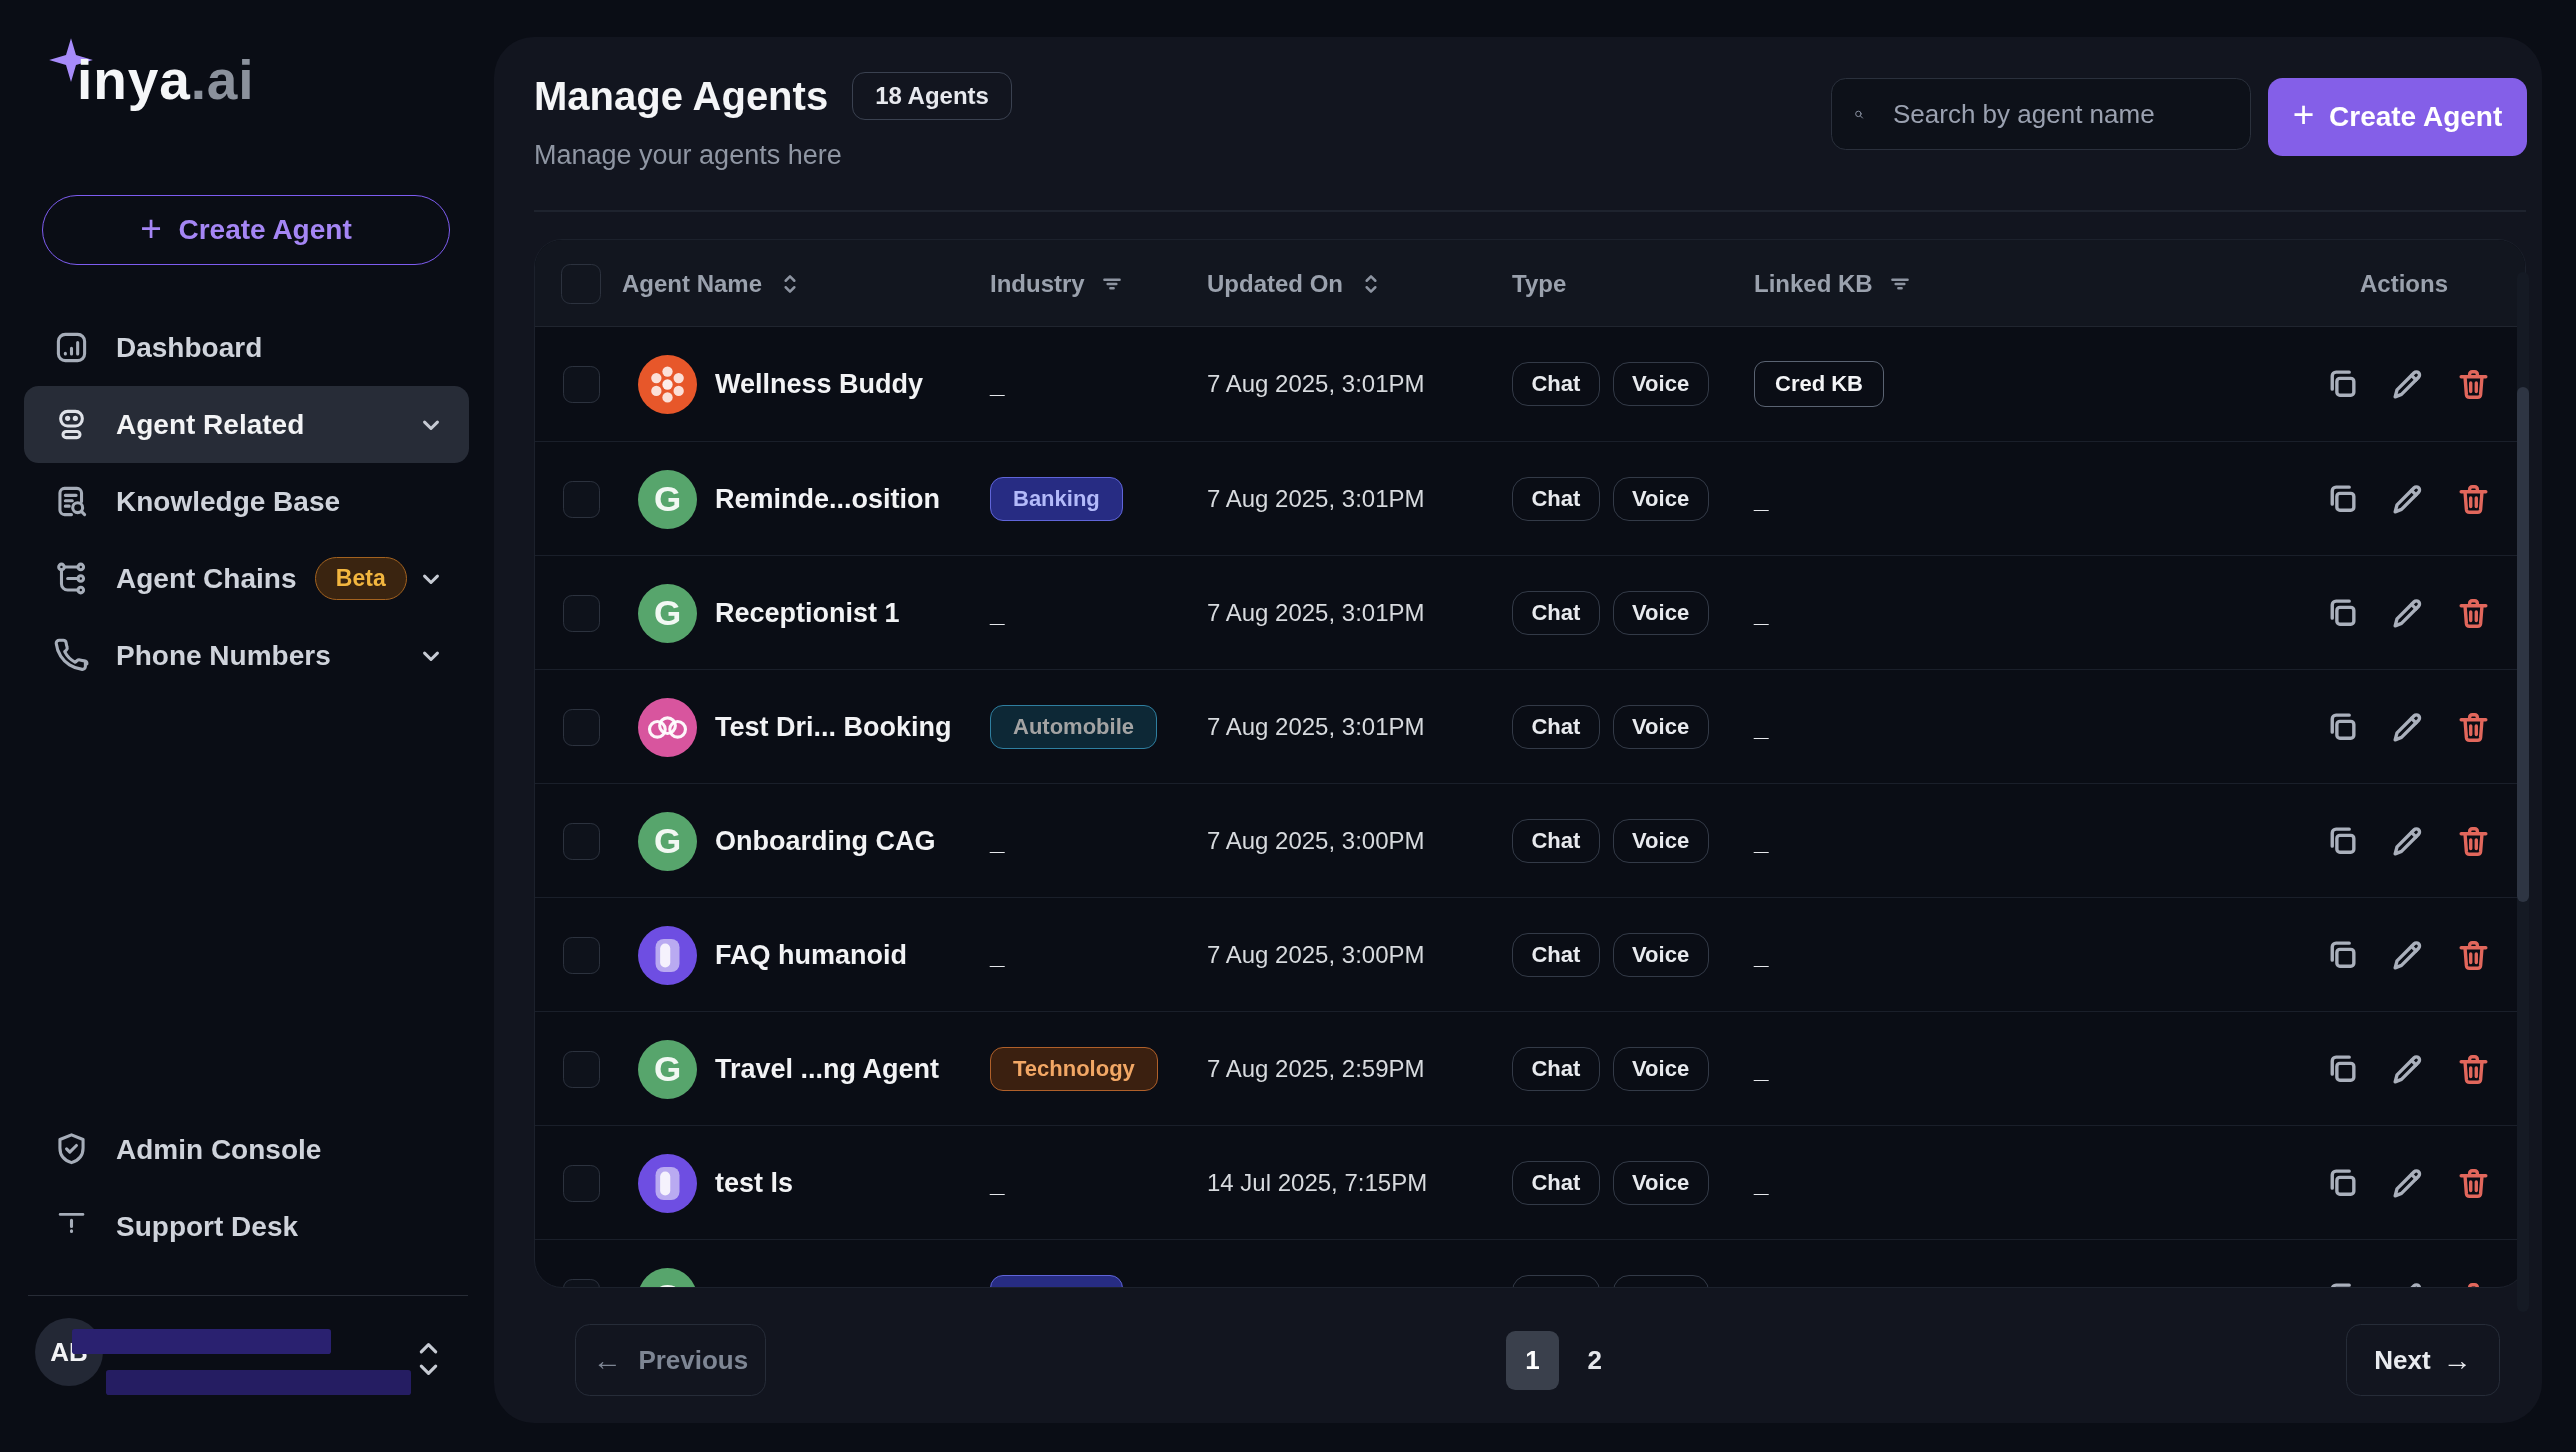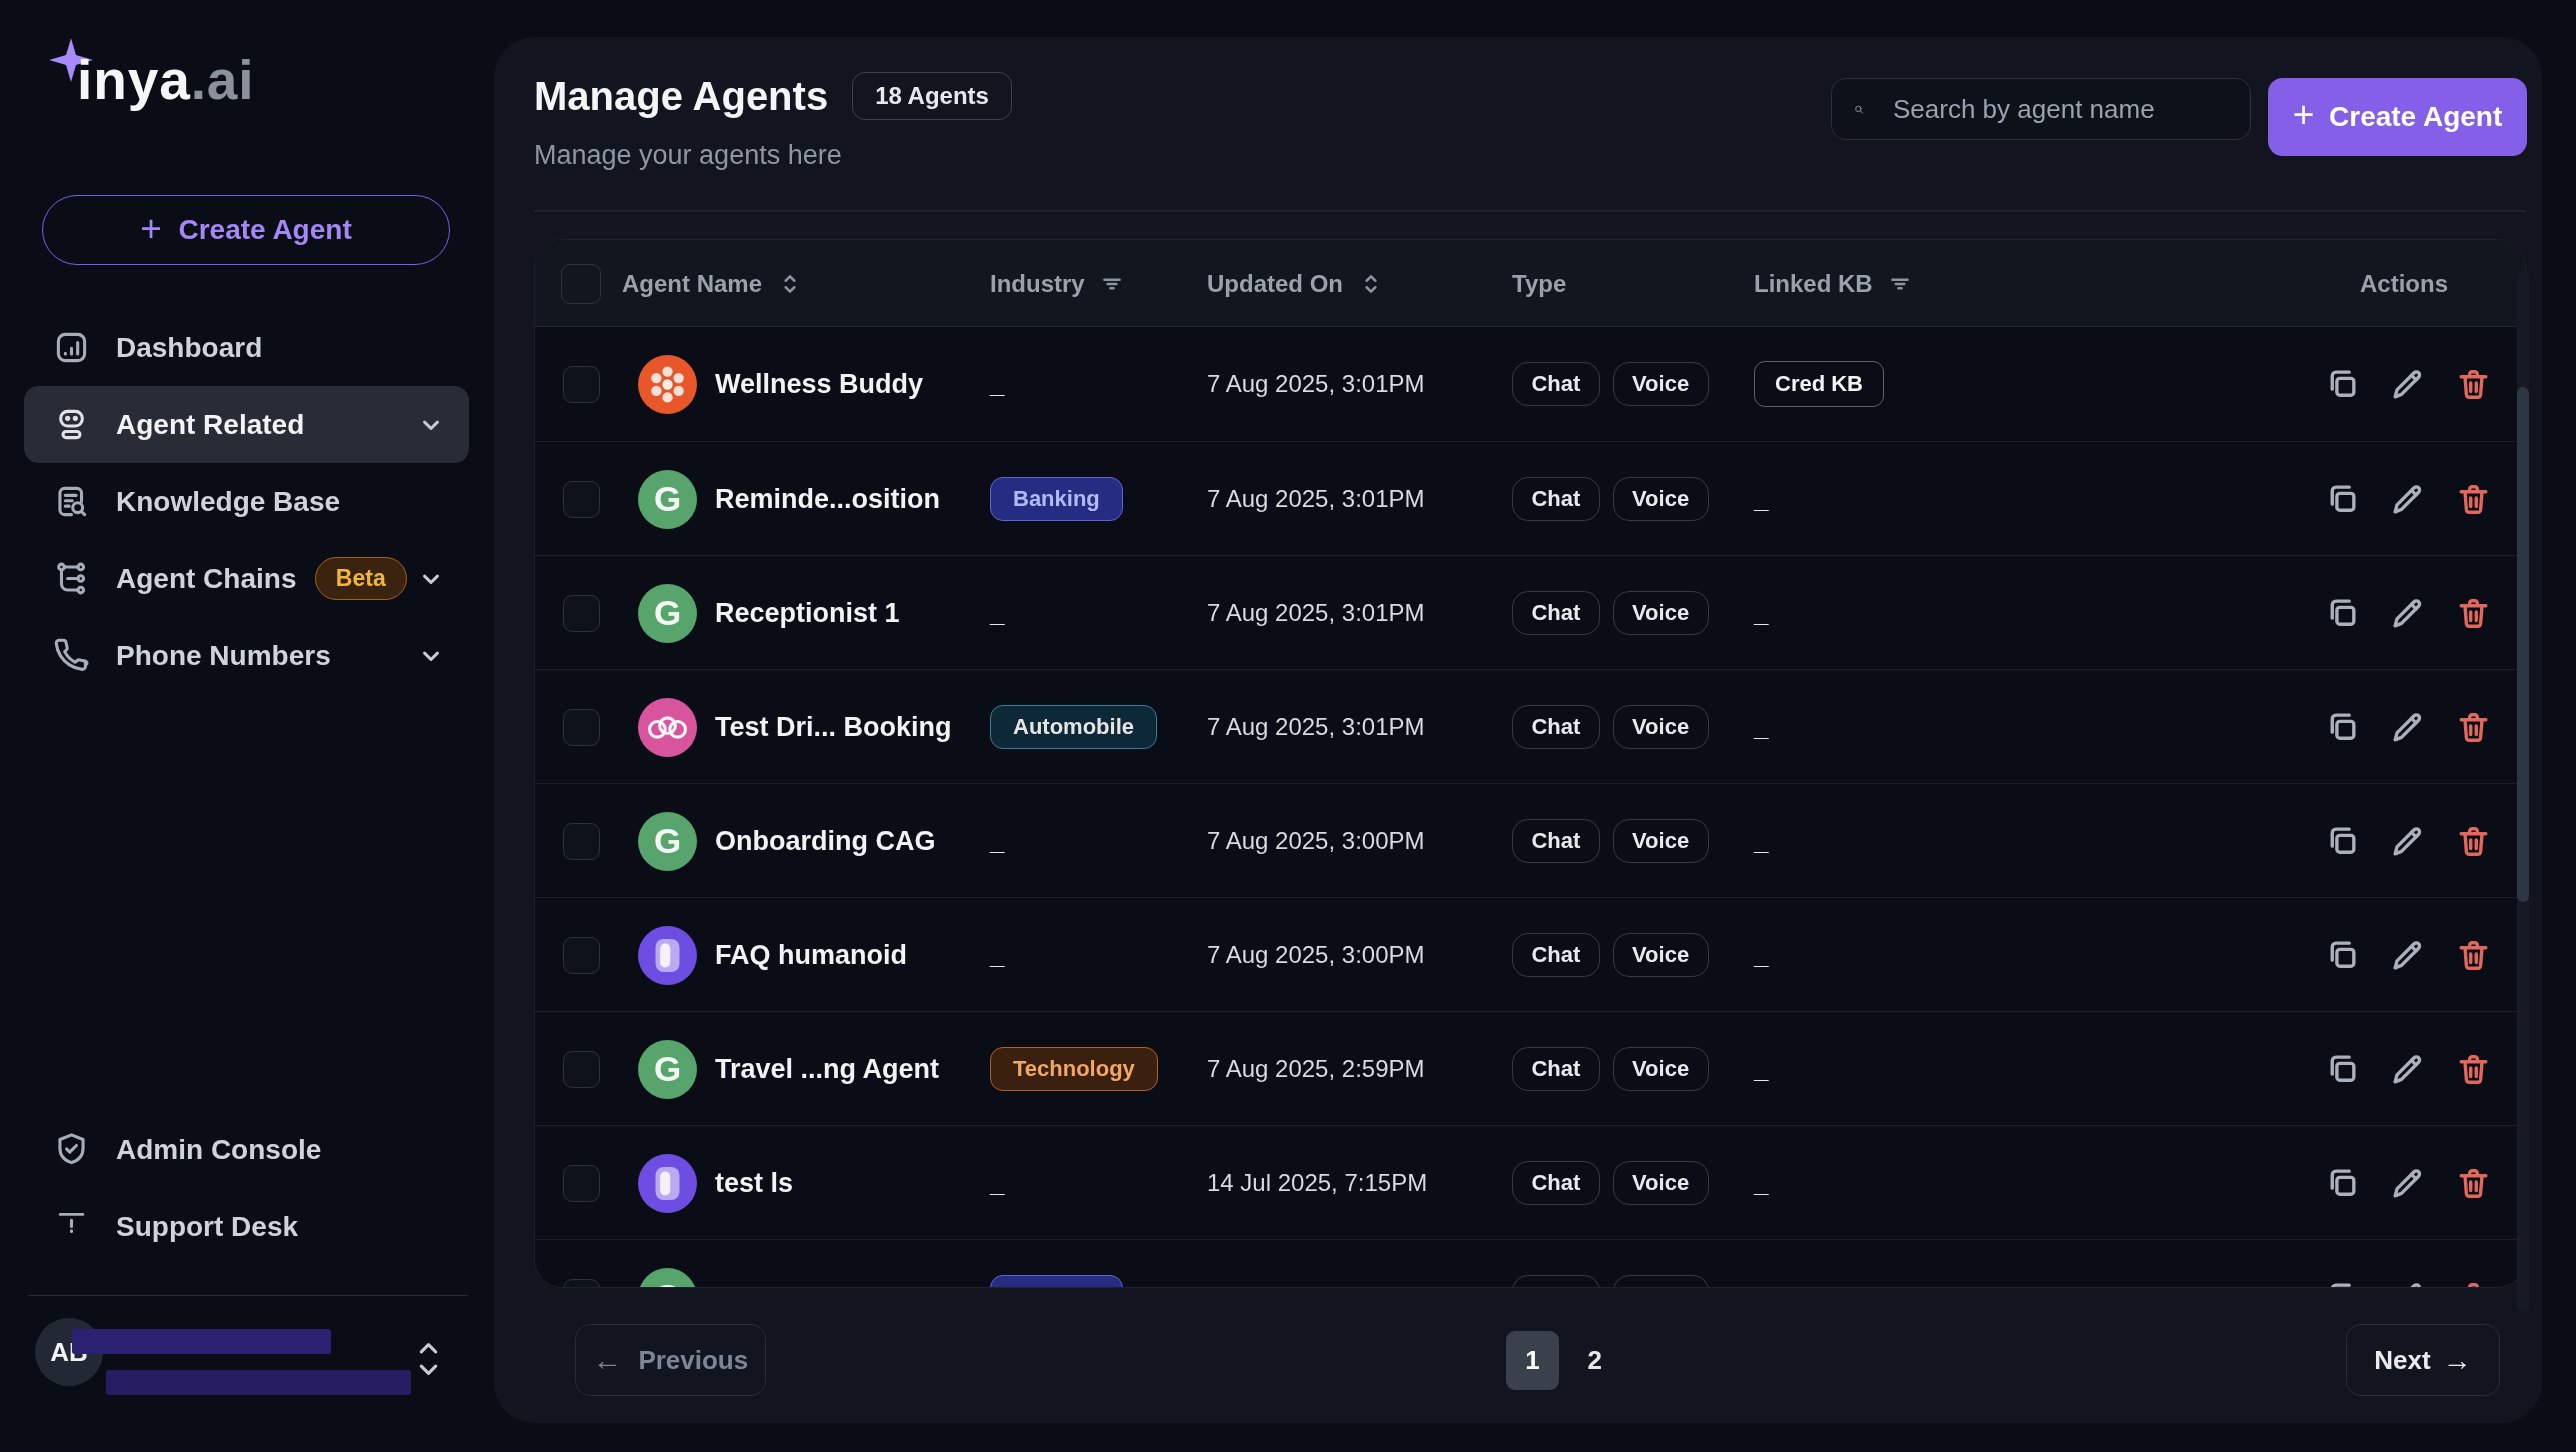--- a/index.html
+++ b/index.html
@@ -36,21 +36,21 @@
   .redact2 { position:absolute; left:106px; top:59px; width:305px; height:25px; background:#251d62; border-radius:2.8px; }
   .user-chevrons { position:absolute; left:414px; top:24px; width:29px; height:48px; }
   .user-chevrons svg { width:29px; height:48px; stroke:#c6cad3; fill:none; stroke-width:2.6; stroke-linecap:round; stroke-linejoin:round; }
 
   
   .panel { position:absolute; left:494px; top:37px; width:2048px; height:1386px; background:#12151f; border-radius:40px; }
   .page-title-row { position:absolute; left:40px; top:35px; display:flex; align-items:center; gap:24px; }
   .page-title { font-size:40px; font-weight:800; color:#f4f5f7; }
   .count-badge { padding:9.2px 22px; border-radius:13px; border:1.8px solid #3a4150; color:#e7e9ee; font-size:24px; font-weight:600; }
   .page-subtitle { position:absolute; left:40px; top:103px; font-size:27px; color:#8f96a3; }
-  .search-box { position:absolute; left:1337px; top:41px; width:420px; height:62px; border-radius:14.7px;
+  .search-box { position:absolute; left:1337px; top:41px; width:420px; height:72px; border-radius:14.7px;
       border:1.8px solid #2a303c; background:#0d1119; display:flex; align-items:center; padding:0 22px; gap:29px; }
   .search-box svg { width:31px; height:31px; stroke:#8b93a3; fill:none; stroke-width:2.4; stroke-linecap:round; }
   .search-box input { flex:1; background:transparent; border:none; outline:none; color:#e5e7eb; font-size:26px; font-family:inherit; }
   .search-box input::placeholder { color:#9aa1b0; }
   .btn-primary { position:absolute; left:1774px; top:41px; width:259px; height:78px; border-radius:14.7px; border:none;
       background:#845fe8; color:#ffffff; font-size:28px; font-weight:700; display:flex; align-items:center; justify-content:center; gap:14.7px; cursor:pointer; }
   .btn-primary .plus { font-size:37px; font-weight:400; margin-top:-3.7px; }
   .header-divider { position:absolute; left:40px; top:173px; width:1992px; height:1.8px; background:#1e232e; }
 
   
@@ -71,21 +71,21 @@
   .c-name { left:180px; color:#f2f3f5; font-size:27px; font-weight:700; max-width:267px; }
   .c-industry { left:455px; }
   .c-updated { left:672px; color:#d7dade; font-size:24px; font-weight:500; }
   .c-types { left:977px; gap:13px; }
   .c-linked { left:1219px; }
   .dash { color:#e5e7eb; font-size:26px; font-weight:700; }
   .type-chip { padding:8.3px 18.4px; border-radius:16px; border:1.8px solid #333a47; color:#e8eaee; font-size:22px; font-weight:600; }
   .kb-chip { padding:9.2px 20px; border-radius:11px; border:1.8px solid #5a6372; color:#f4f5f7; font-size:22px; font-weight:600; }
   .ind-chip { padding:8.3px 22px; border-radius:13px; font-size:22px; font-weight:600; }
   .chip-indigo { background:#272c83; border:1.8px solid #6065d9; color:#b3bafa; }
-  .chip-cyan   { background:#0d2836; border:1.8px solid #2f7fa0; color:#e5e5e5; }
+  .chip-cyan   { background:#0d2836; border:1.8px solid #2f7fa0; color:#a3a3a3; }
   .chip-orange { background:#3b2010; border:1.8px solid #b0602a; color:#f2a765; }
   .actions { position:absolute; right:33px; top:0; height:114px; display:flex; align-items:center; gap:29px; }
   .act-icon { width:37px; height:37px; cursor:pointer; }
   .act-icon svg { width:37px; height:37px; fill:none; stroke:#aab0bc; stroke-width:2.2; stroke-linecap:round; stroke-linejoin:round; }
   .act-icon.trash svg { stroke:#e2675c; }
   .h-actions { right:77px; }
 
   
   .scroll-track { position:absolute; left:2023px; top:235px; width:12px; height:1040px; background:#151a24; border-radius:6.4px; }
   .scroll-thumb { position:absolute; left:0; top:115px; width:12px; height:515px; background:#2e3543; border-radius:6.4px; }

